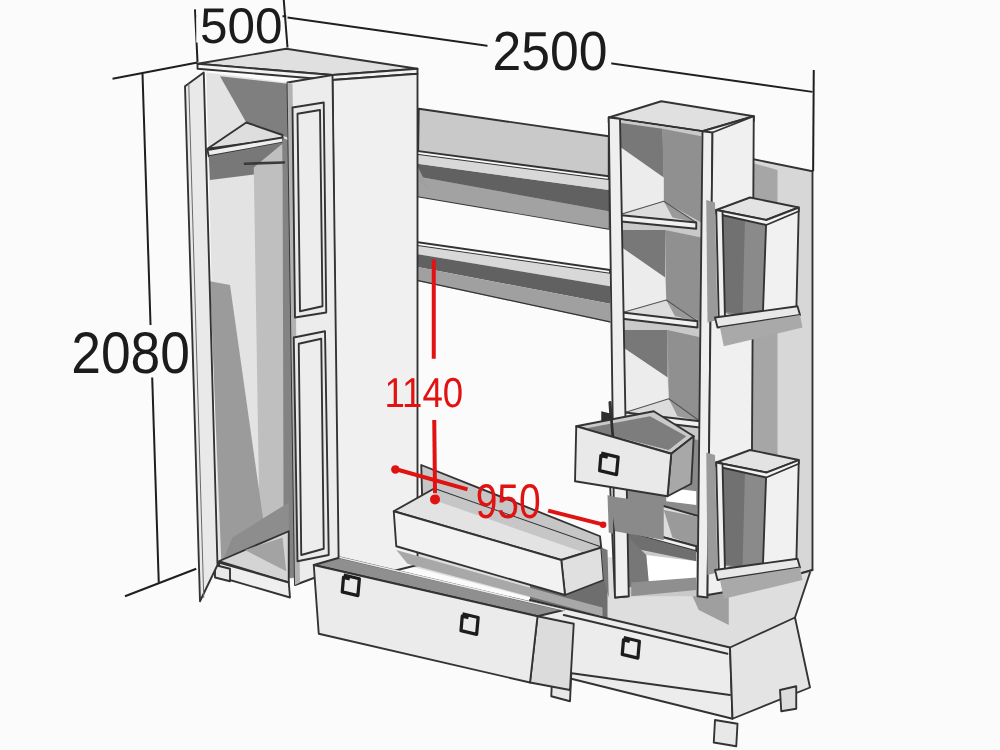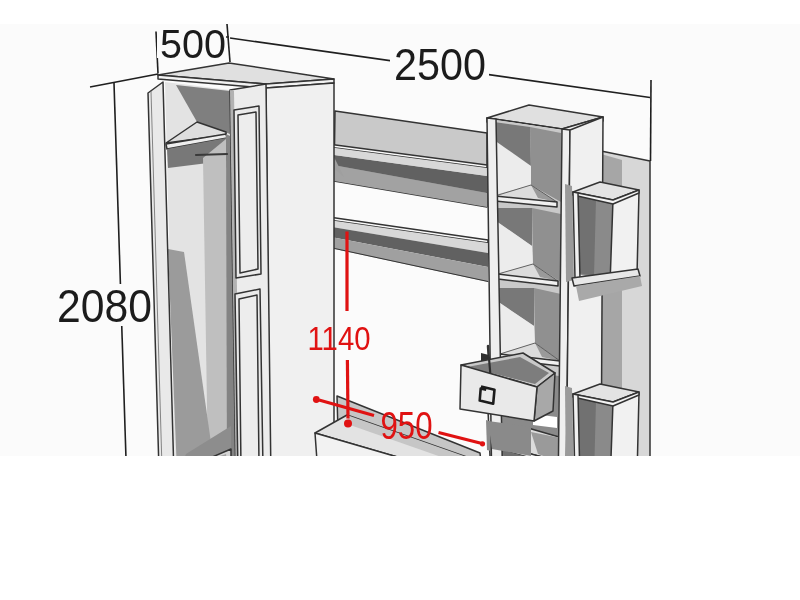--- a/index.html
+++ b/index.html
@@ -1,16 +1,16 @@
 <!DOCTYPE html>
 <html><head>
 <meta charset="utf-8">
 <style>
   html,body{margin:0;padding:0;background:#ffffff;}
-  #wrap{width:800px;height:432px;position:relative;overflow:hidden;background:#c2410c;margin-top:24px;}
+  #wrap{width:800px;height:600px;position:relative;overflow:hidden;background:#c2410c;}
   text{font-family:"Liberation Sans",sans-serif;}
 </style>
 </head>
 <body>
 <div id="wrap">
 <svg width="800" height="600" viewBox="0 0 800 600">
 <rect x="0" y="0" width="800" height="600" fill="#fbfbfb"></rect>
 <g id="furniture" stroke="#333333" stroke-width="1.5" stroke-linejoin="round" stroke-linecap="round" fill="none">
 
 <polygon points="601,127 650,137 650,456 601,470" fill="#d7d7d7"></polygon>

